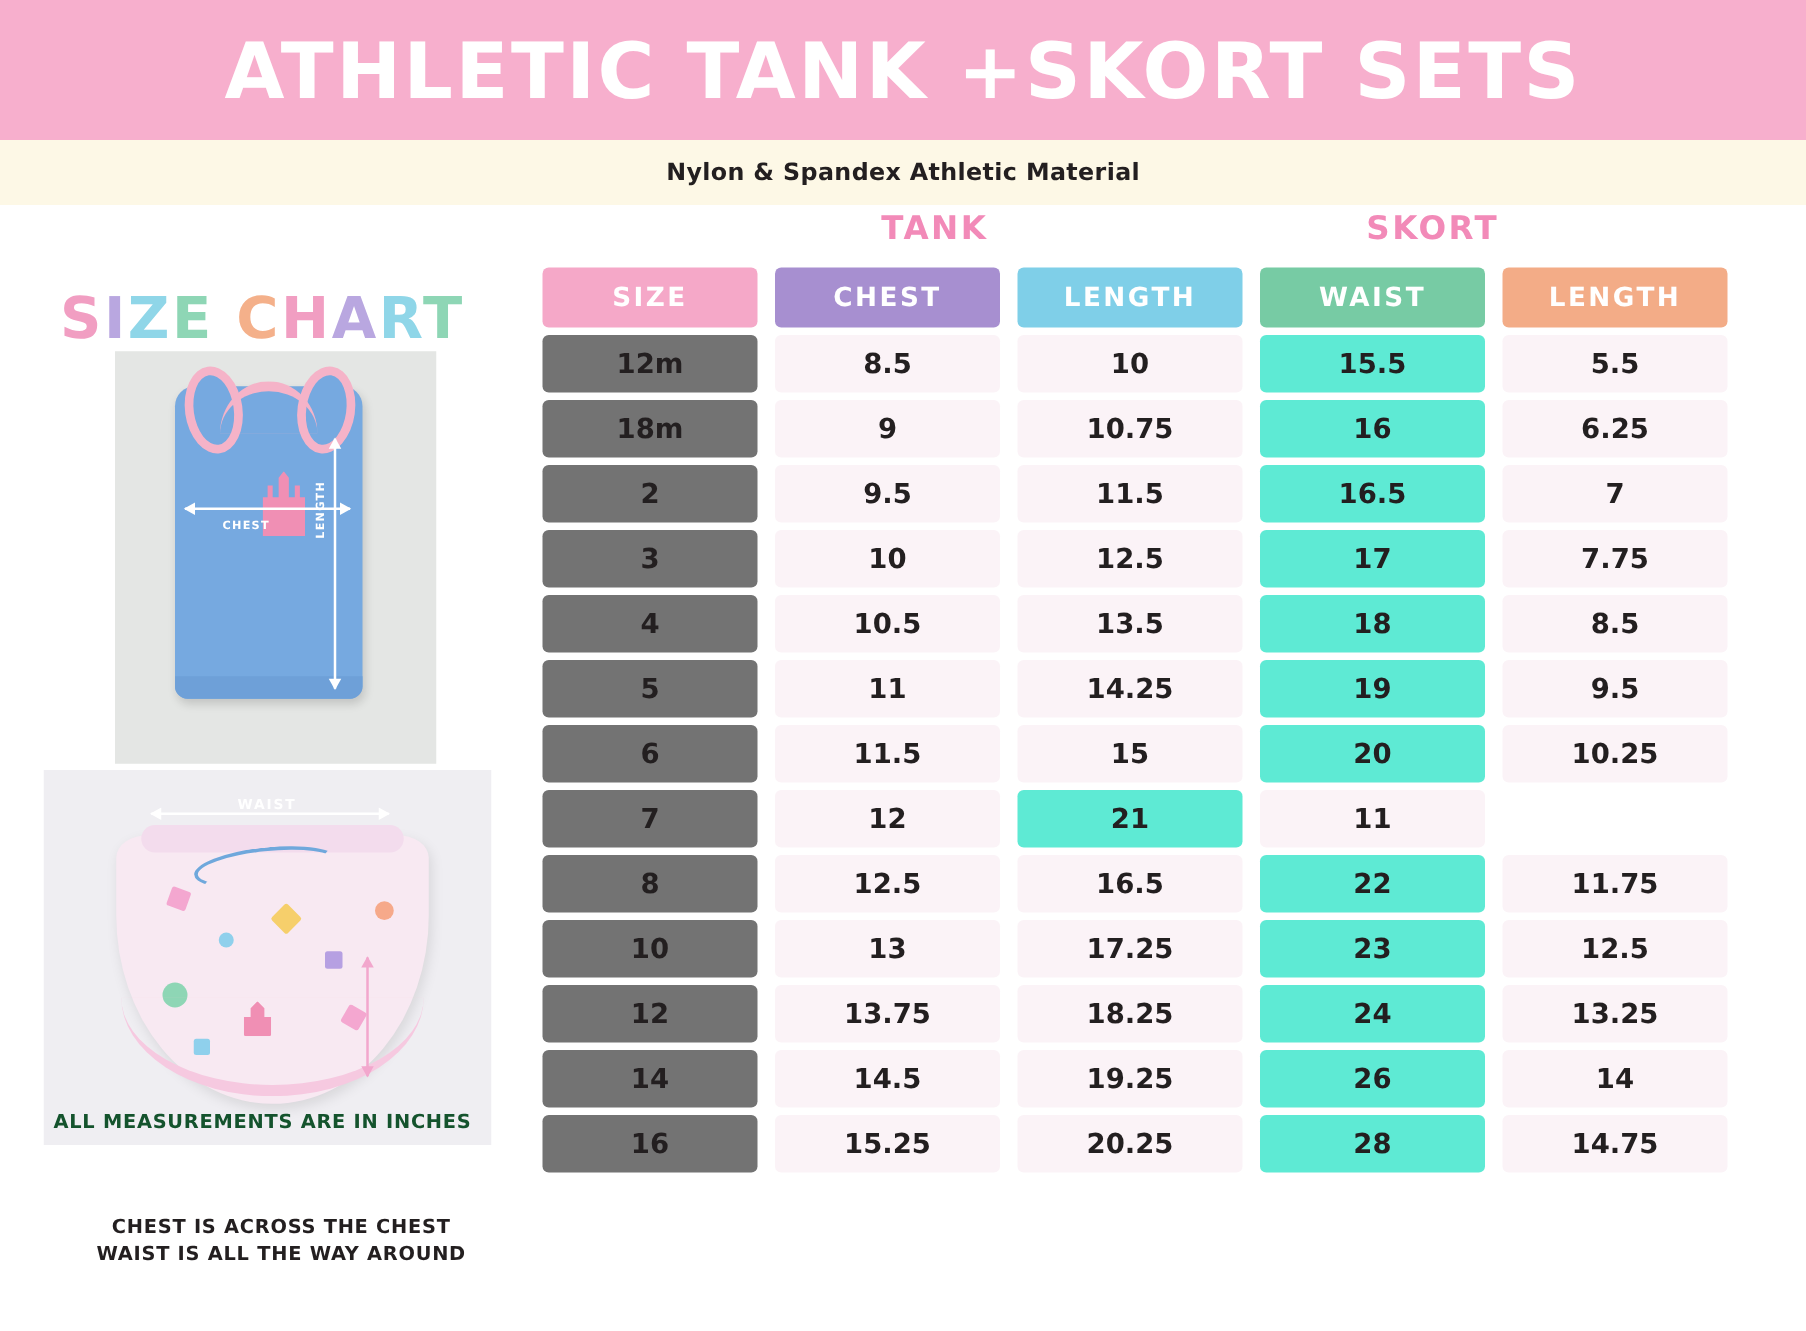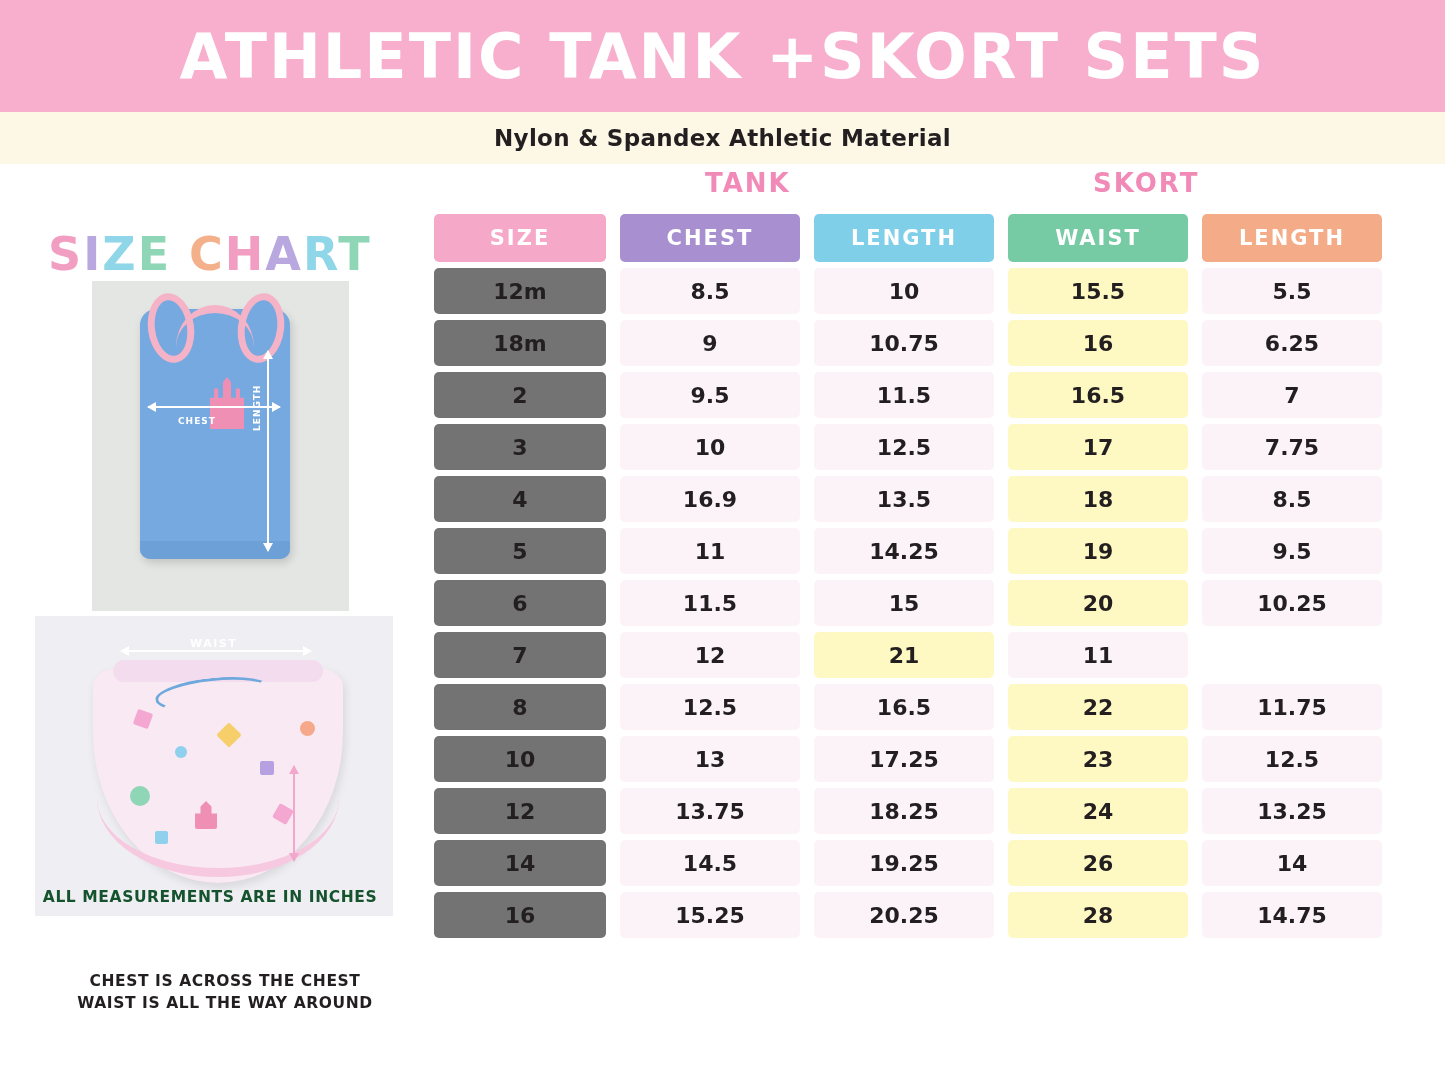--- a/index.html
+++ b/index.html
@@ -39,21 +39,21 @@
     position: absolute;
     left: 0; top: 112px;
     width: 1445px;
     height: 52px;
     background: #fdf8e6;
     display: flex;
     align-items: center;
     justify-content: center;
   }
   .subheader-text {
-    font-size: 23px;
+    font-size: 19px;
     font-weight: bold;
     color: #231f20;
     letter-spacing: 0.3px;
   }
 
   
   .left-col {
     position: absolute;
     left: 0;
     top: 164px;
@@ -341,21 +341,21 @@
   }
   .hrow .c-size  { background: #f5a8c8; }
   .hrow .c-chest { background: #a78fd0; }
   .hrow .c-tlen  { background: #7fcfe8; }
   .hrow .c-waist { background: #77cba4; }
   .hrow .c-slen  { background: #f3ac87; }
 
   .brow .c-size  { background: #737373; }
   .brow .c-chest { background: #fbf3f7; }
   .brow .c-tlen  { background: #fbf3f7; }
-  .brow .c-waist { background: #fef9c3; }
+  .brow .c-waist { background: #5eead4; }
   .brow .c-slen  { background: #fbf3f7; }
 </style>
 </head>
 <body>
 
 <div class="header-band">
   <div class="header-title">ATHLETIC TANK +SKORT SETS</div>
 </div>
 <div class="subheader-band">
   <div class="subheader-text">Nylon &amp; Spandex Athletic Material</div>
@@ -443,21 +443,21 @@
   </div>
   <div class="trow brow">
     <div class="cell c-size">3</div>
     <div class="cell c-chest">10</div>
     <div class="cell c-tlen">12.5</div>
     <div class="cell c-waist">17</div>
     <div class="cell c-slen">7.75</div>
   </div>
   <div class="trow brow">
     <div class="cell c-size">4</div>
-    <div class="cell c-chest">16.9</div>
+    <div class="cell c-chest">10.5</div>
     <div class="cell c-tlen">13.5</div>
     <div class="cell c-waist">18</div>
     <div class="cell c-slen">8.5</div>
   </div>
   <div class="trow brow">
     <div class="cell c-size">5</div>
     <div class="cell c-chest">11</div>
     <div class="cell c-tlen">14.25</div>
     <div class="cell c-waist">19</div>
     <div class="cell c-slen">9.5</div>

